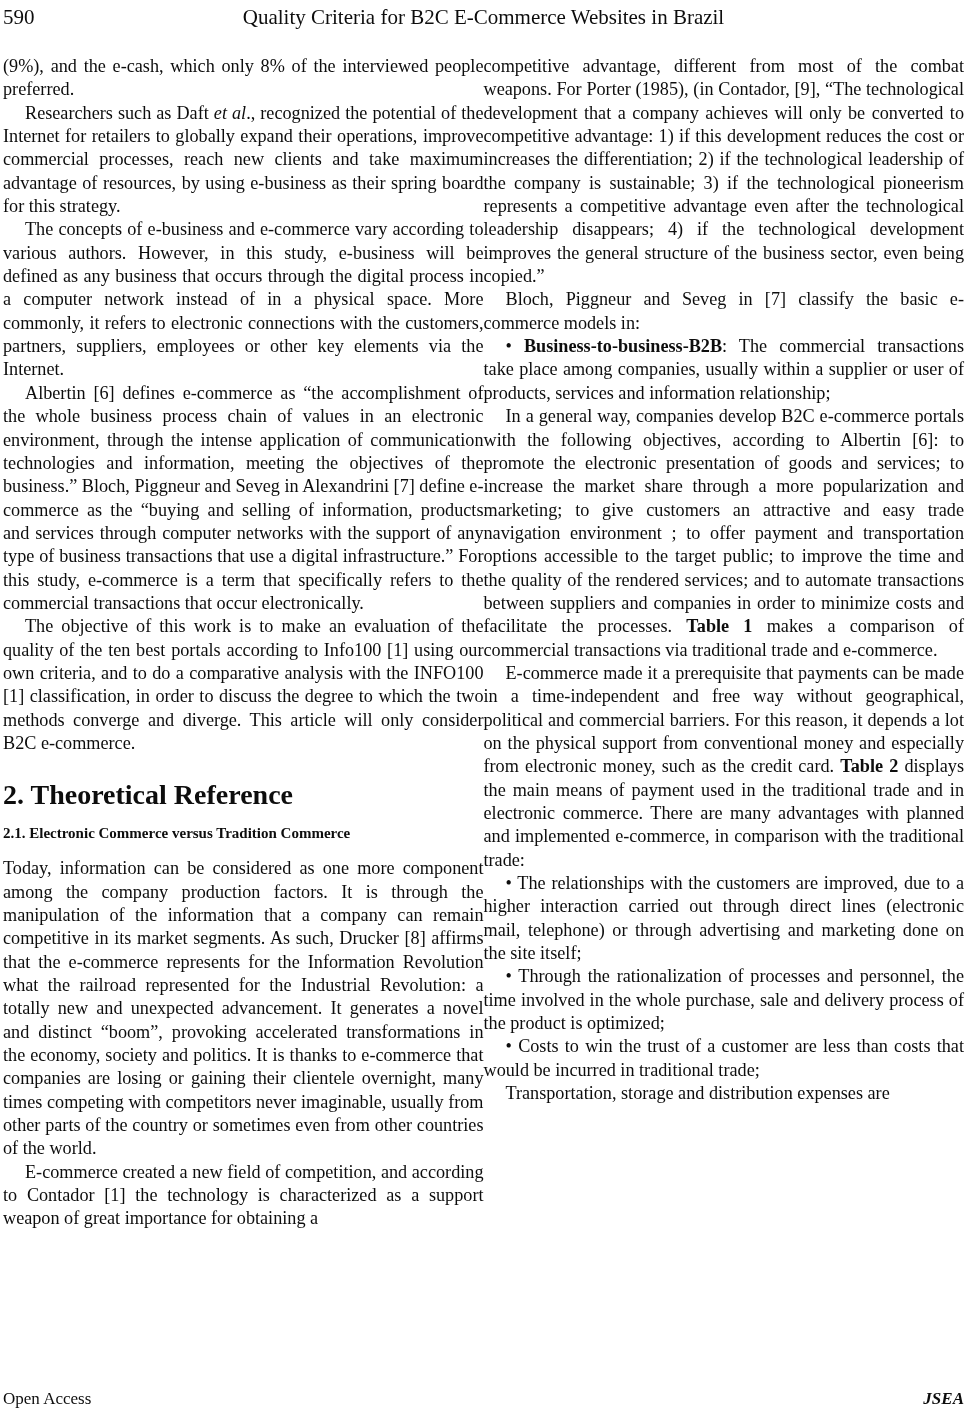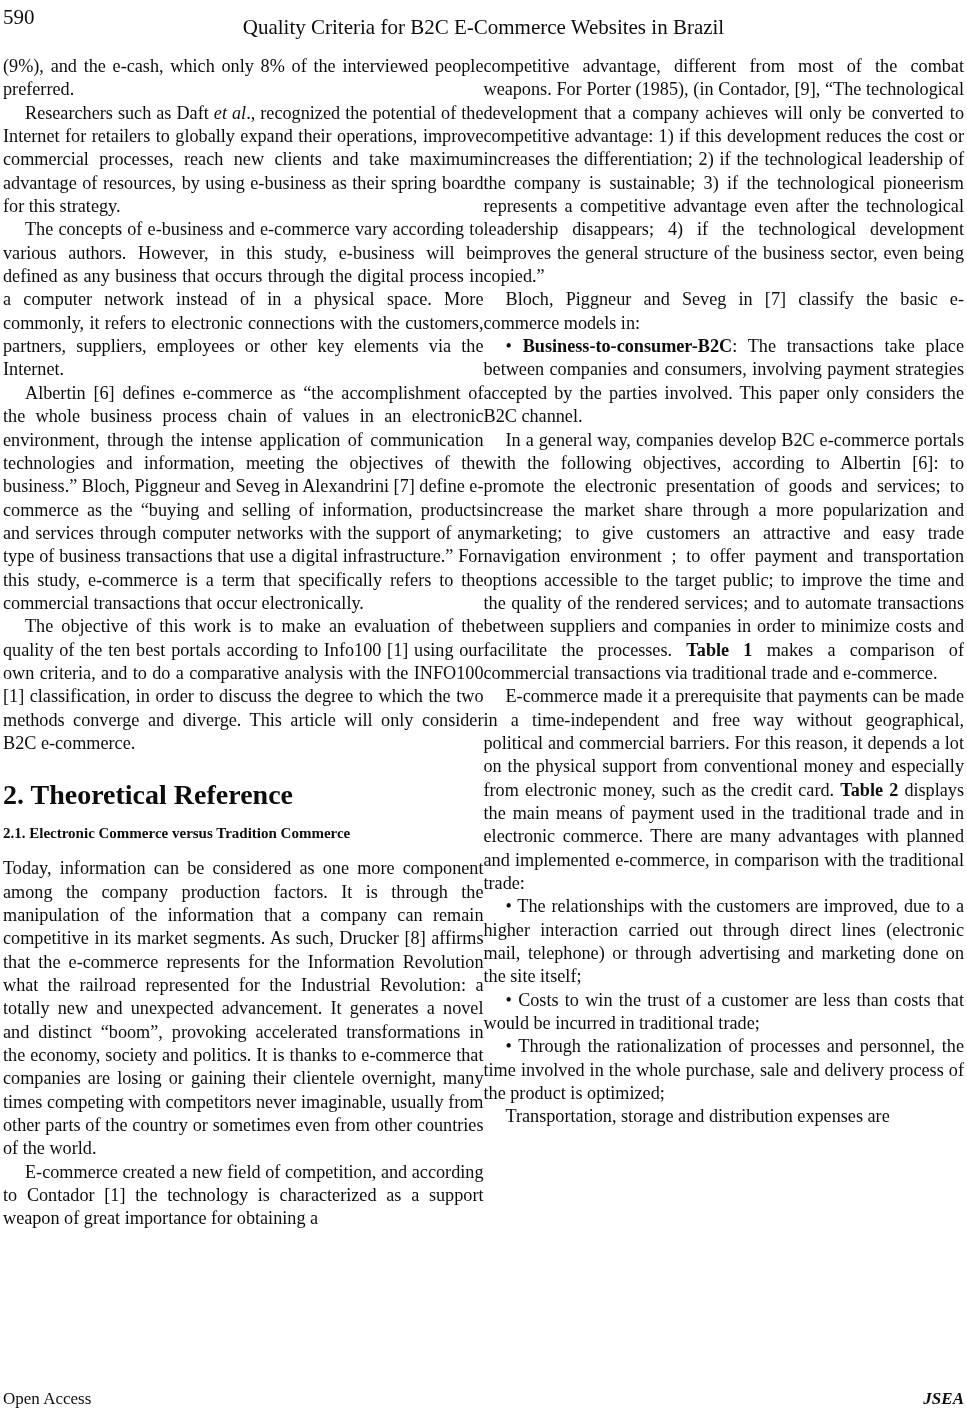--- a/index.html
+++ b/index.html
@@ -20,21 +20,20 @@
     font-size: 21px;
   }
   .page-number {
     position: absolute;
     left: 0; top: 2px;
   }
   .running-title {
     position: absolute;
     left: 0; right: 0; top: 2px;
     text-align: center;
-    margin-top: 10px;
   }
   .columns {
     position: absolute;
     top: 55px; left: 3px; right: 3px;
     display: flex;
   }
   .col {
     flex: 1 1 0;
     min-width: 0;
     font-size: 18.2px;
@@ -96,26 +95,26 @@
         <p><span>Albertin [6] defines e-commerce as “the accomplishment of the whole business process chain of values in an electronic environment, through the intense application of communication technologies and information, meeting the objectives of the business.” Bloch, Piggneur and Seveg in Alexandrini [7] define e-commerce as the “buying and selling of information, products and services through computer networks with the support of any type of business transactions that use a digital infrastructure.” For this study, e-commerce is a term that specifically refers to the commercial transactions that occur electronically.</span></p>
         <p><span>The objective of this work is to make an evaluation of the quality of the ten best portals according to Info100 [1] using our own criteria, and to do a comparative analysis with the INFO100 [1] classification, in order to discuss the degree to which the two methods converge and diverge. This article will only consider B2C e-commerce.</span></p>
         <div class="h2">2. Theoretical Reference</div>
         <div class="h3">2.1. Electronic Commerce versus Tradition Commerce</div>
         <p class="first"><span>Today, information can be considered as one more component among the company production factors. It is through the manipulation of the information that a company can remain competitive in its market segments. As such, Drucker [8] affirms that the e-commerce represents for the Information Revolution what the railroad represented for the Industrial Revolution: a totally new and unexpected advancement. It generates a novel and distinct “boom”, provoking accelerated transformations in the economy, society and politics. It is thanks to e-commerce that companies are losing or gaining their clientele overnight, many times competing with competitors never imaginable, usually from other parts of the country or sometimes even from other countries of the world.</span></p>
         <p><span>E-commerce created a new field of competition, and according to Contador [1] the technology is characterized as a support weapon of great importance for obtaining a</span></p>
       </div>
     <div class="col">
         <p class="first"><span>competitive advantage, different from most of the combat weapons. For Porter (1985), (in Contador, [9], “The technological development that a company achieves will only be converted to competitive advantage: 1) if this development reduces the cost or increases the differentiation; 2) if the technological leadership of the company is sustainable; 3) if the technological pioneerism represents a competitive advantage even after the technological leadership disappears; 4) if the technological development improves the general structure of the business sector, even being copied.”</span></p>
         <p><span>Bloch, Piggneur and Seveg in [7] classify the basic e-commerce models in:</span></p>
-        <p><span>• </span><span class="b">Business-to-consumer-B2C</span><span>: The transactions take place between companies and consumers, involving payment strategies accepted by the parties involved. This paper only considers the B2C channel.</span></p>
+        <p><span>• </span><span class="b">Business-to-business-B2B</span><span>: The commercial transactions take place among companies, usually within a supplier or user of products, services and information relationship;</span></p>
         <p><span>In a general way, companies develop B2C e-commerce portals with the following objectives, according to Albertin [6]: to promote the electronic presentation of goods and services; to increase the market share through a more popularization and marketing; to give customers an attractive and easy trade navigation environment ; to offer payment and transportation options accessible to the target public; to improve the time and the quality of the rendered services; and to automate transactions between suppliers and companies in order to minimize costs and facilitate the processes. </span><span class="b">Table 1</span><span> makes a comparison of commercial transactions via traditional trade and e-commerce.</span></p>
         <p><span>E-commerce made it a prerequisite that payments can be made in a time-independent and free way without geographical, political and commercial barriers. For this reason, it depends a lot on the physical support from conventional money and especially from electronic money, such as the credit card. </span><span class="b">Table 2</span><span> displays the main means of payment used in the traditional trade and in electronic commerce. There are many advantages with planned and implemented e-commerce, in comparison with the traditional trade:</span></p>
         <p><span>• The relationships with the customers are improved, due to a higher interaction carried out through direct lines (electronic mail, telephone) or through advertising and marketing done on the site itself;</span></p>
+        <p><span>• Through the rationalization of processes and personnel, the time involved in the whole purchase, sale and delivery process of the product is optimized;</span></p>
         <p><span>• Costs to win the trust of a customer are less than costs that would be incurred in traditional trade;</span></p>
-        <p><span>• Through the rationalization of processes and personnel, the time involved in the whole purchase, sale and delivery process of the product is optimized;</span></p>
         <p><span>Transportation, storage and distribution expenses are</span></p>
       </div>
   </div>
 
   <div class="footer">
     <span>Open  Access</span>
     <span class="journal-name">JSEA</span>
   </div>
 
 </div>

